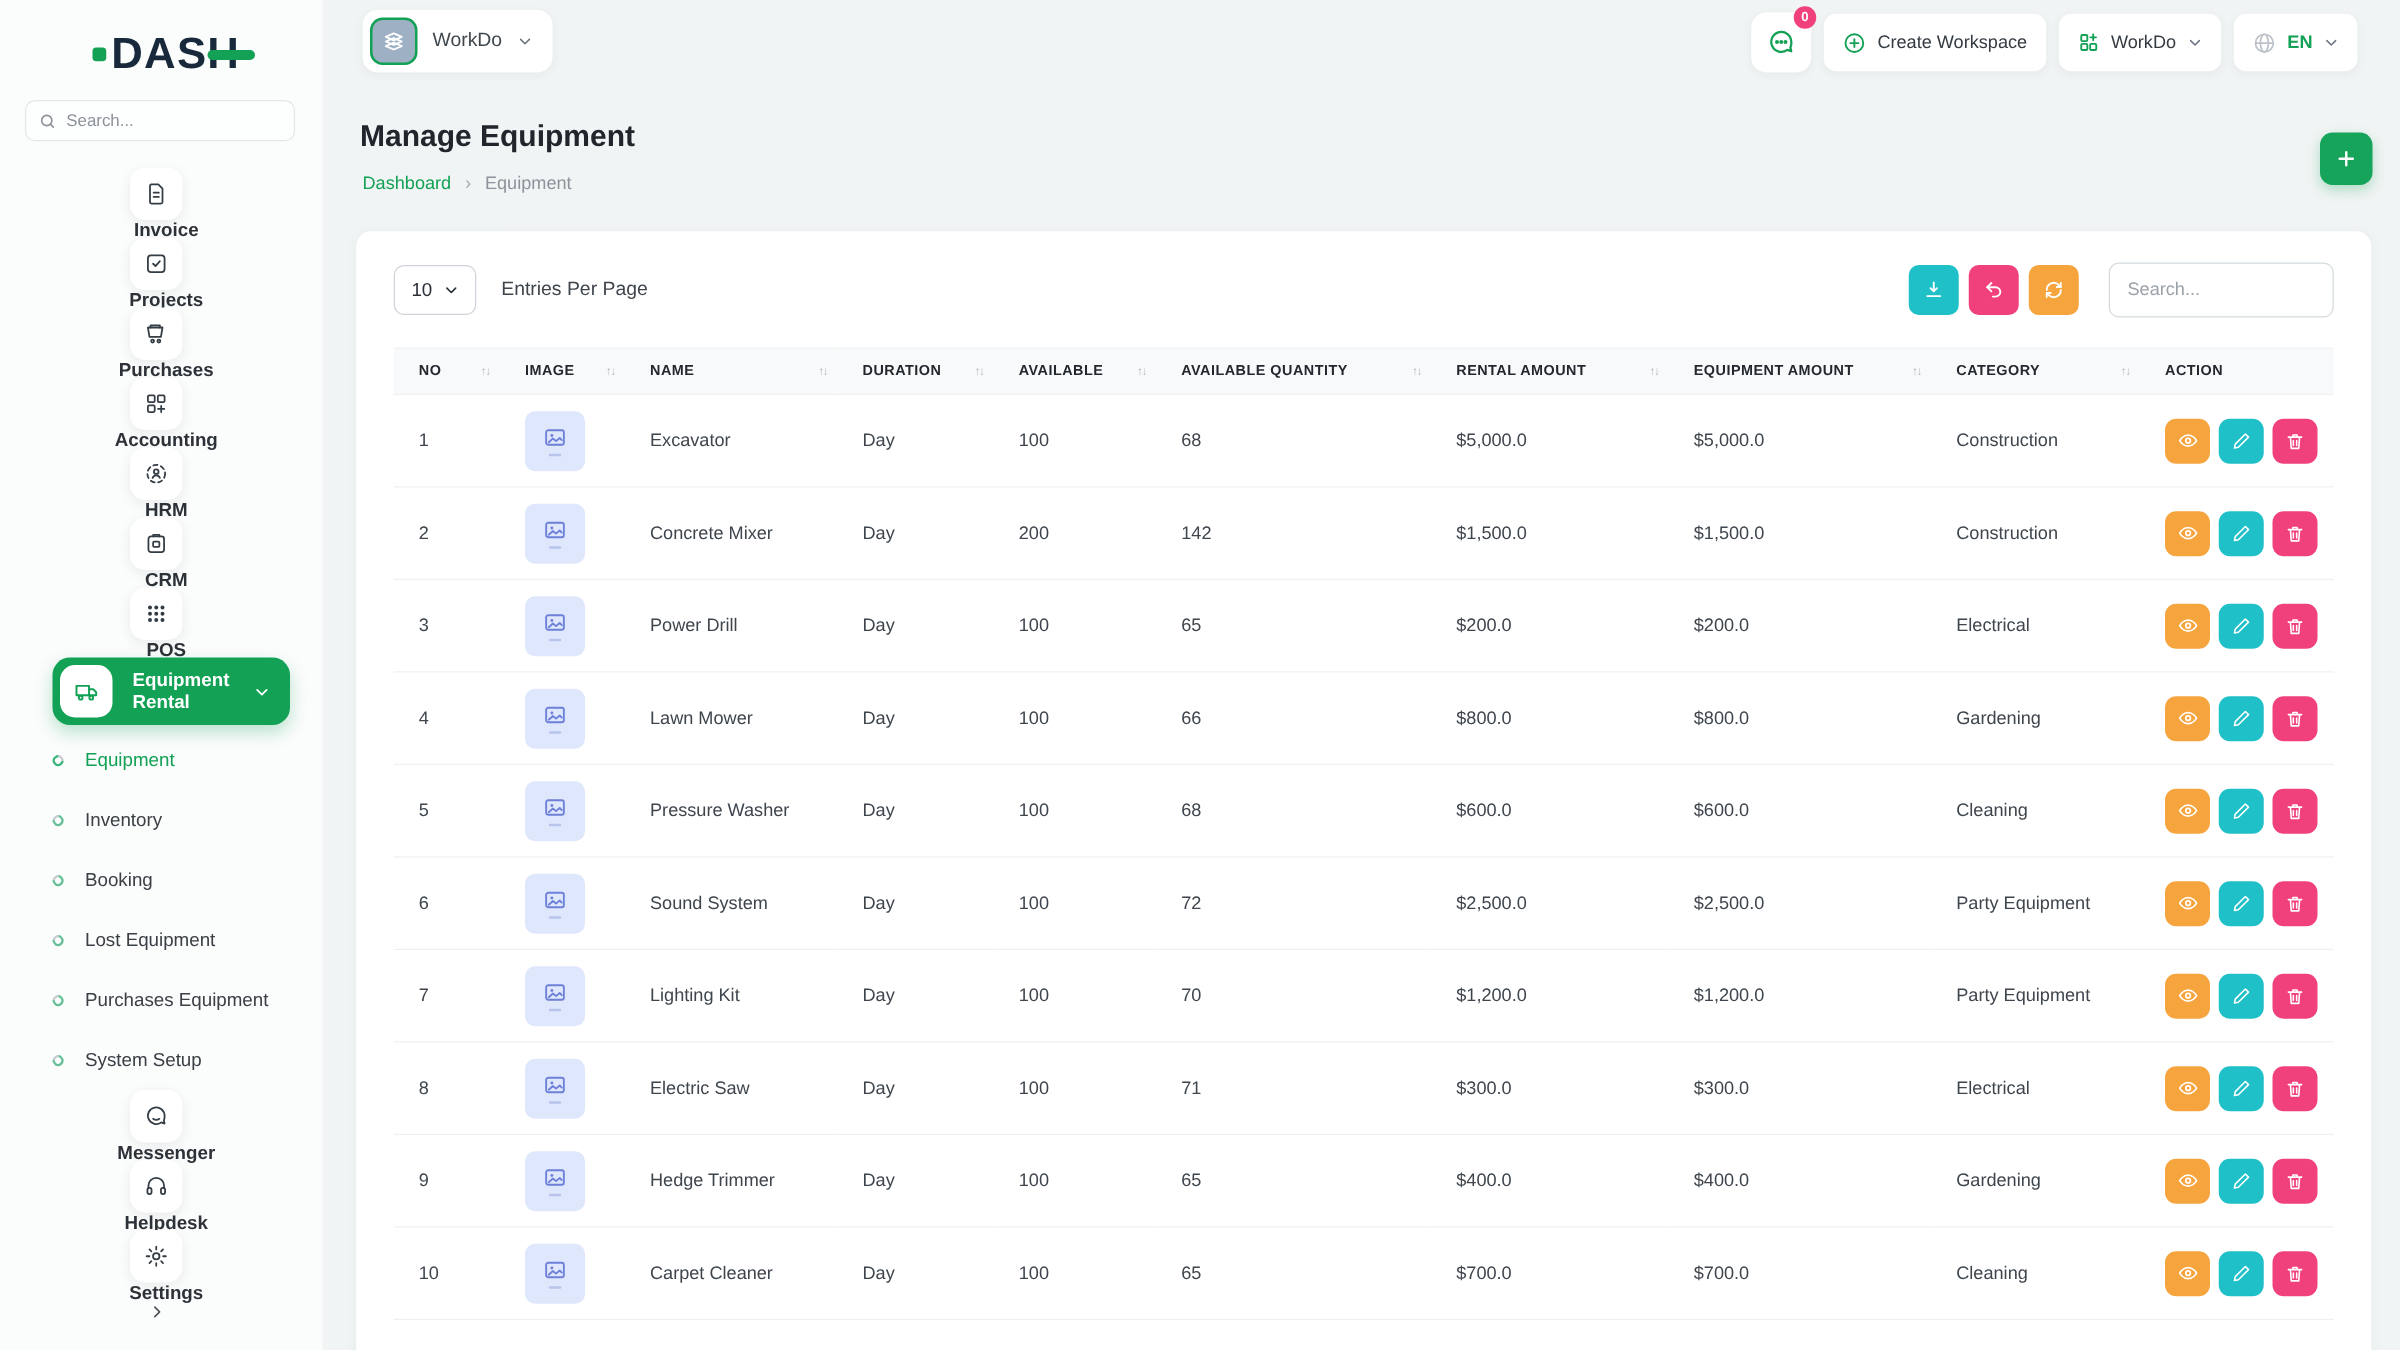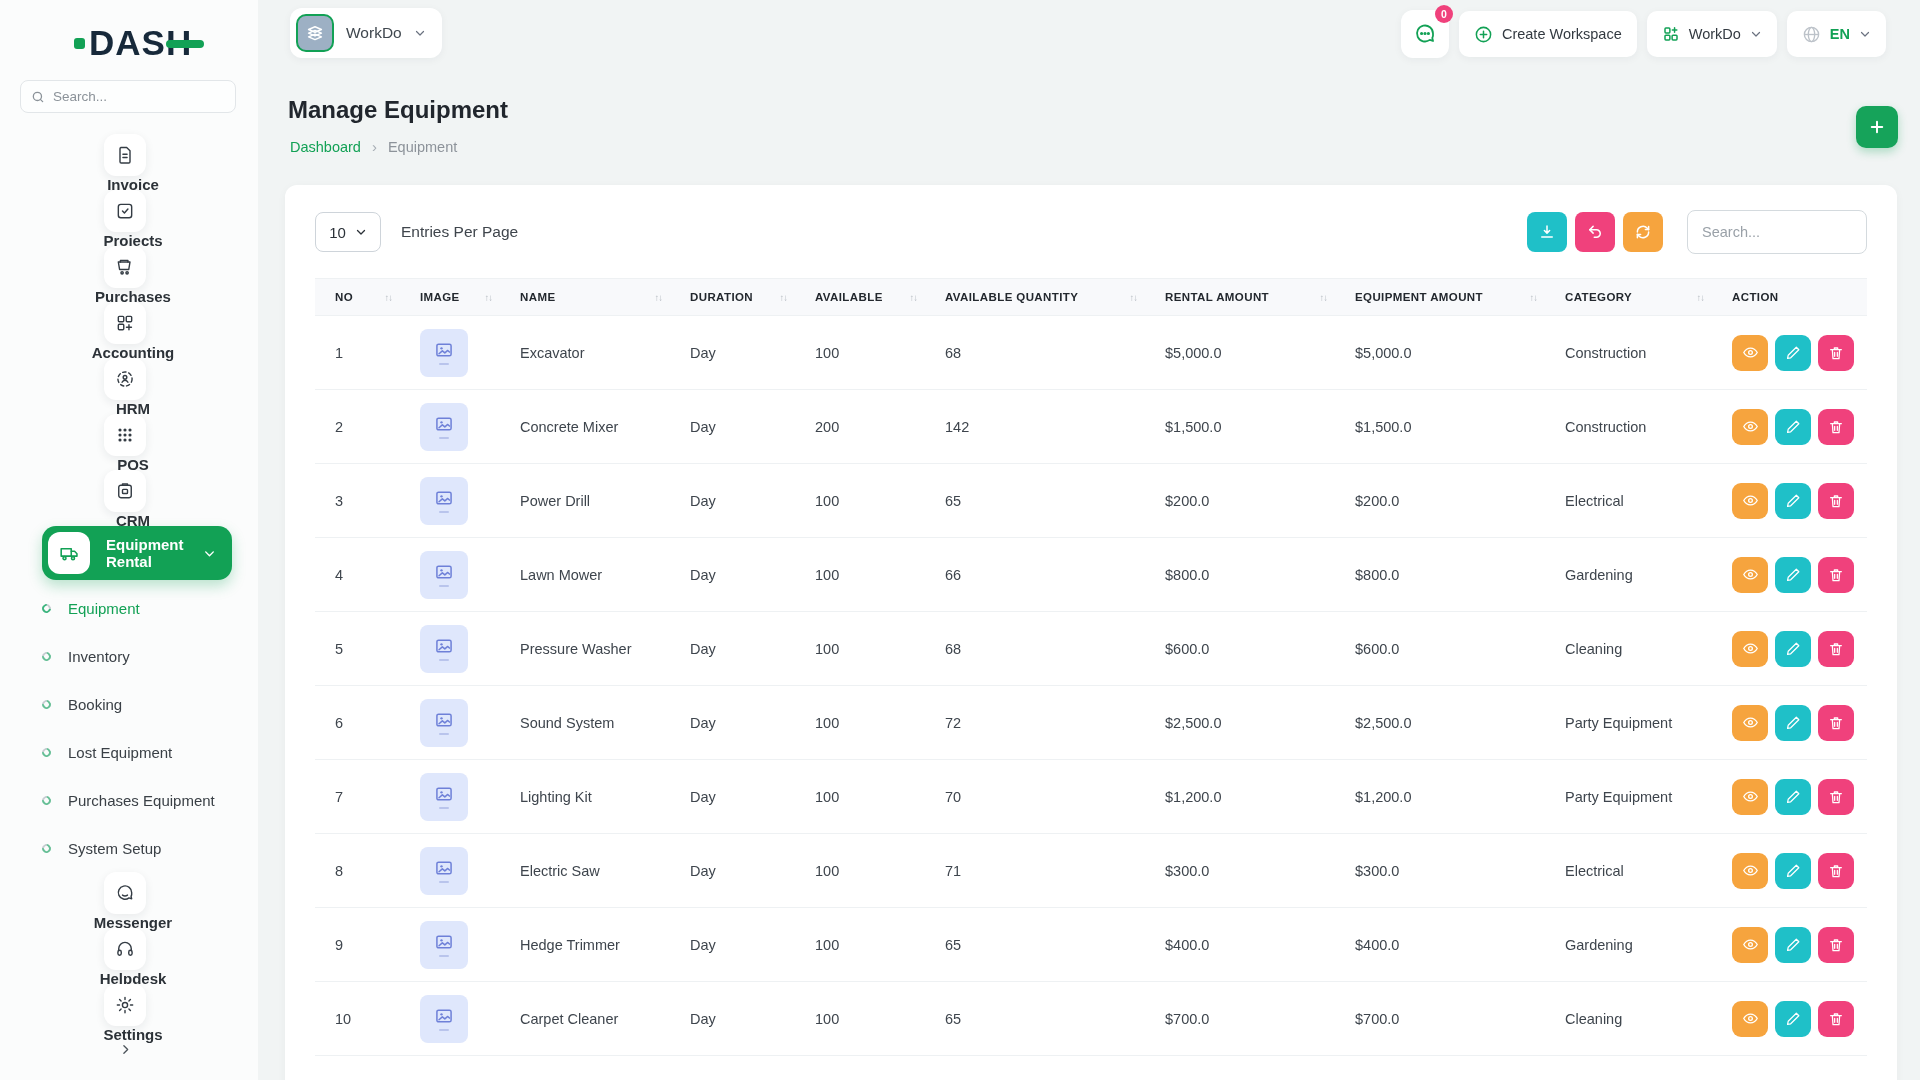--- a/index.html
+++ b/index.html
@@ -182,49 +182,49 @@
       <span class="m-label">HRM</span>
       <span class="m-chevron">
           <svg width="13" height="13" viewBox="0 0 24 24" fill="none" stroke="#4b535a" stroke-width="2.4" stroke-linecap="round" stroke-linejoin="round">
             <path d="M9 5l7 7-7 7"></path>
           </svg>
         </span>
     </div>
 
     <div class="m-item">
       <span class="icon-card">
+        <svg width="20" height="20" viewBox="0 0 24 24" fill="none" stroke="#343c44" stroke-width="1.7" stroke-linecap="round" stroke-linejoin="round">
+            <rect x="4.5" y="5" width="15" height="15" rx="2.5"></rect>
+            <path d="M9 5V3.5h6V5"></path>
+            <rect x="9" y="10" width="6" height="5" rx="1"></rect>
+          </svg>
+      </span>
+      <span class="m-label">CRM</span>
+      <span class="m-chevron">
+          <svg width="13" height="13" viewBox="0 0 24 24" fill="none" stroke="#4b535a" stroke-width="2.4" stroke-linecap="round" stroke-linejoin="round">
+            <path d="M9 5l7 7-7 7"></path>
+          </svg>
+        </span>
+    </div>
+
+    <div class="m-item">
+      <span class="icon-card">
         <svg width="20" height="20" viewBox="0 0 24 24" fill="#343c44">
             <circle cx="6" cy="6" r="1.9"></circle>
             <circle cx="12" cy="6" r="1.9"></circle>
             <circle cx="18" cy="6" r="1.9"></circle>
             <circle cx="6" cy="12" r="1.9"></circle>
             <circle cx="12" cy="12" r="1.9"></circle>
             <circle cx="18" cy="12" r="1.9"></circle>
             <circle cx="6" cy="18" r="1.9"></circle>
             <circle cx="12" cy="18" r="1.9"></circle>
             <circle cx="18" cy="18" r="1.9"></circle>
           </svg>
       </span>
       <span class="m-label">POS</span>
-      <span class="m-chevron">
-          <svg width="13" height="13" viewBox="0 0 24 24" fill="none" stroke="#4b535a" stroke-width="2.4" stroke-linecap="round" stroke-linejoin="round">
-            <path d="M9 5l7 7-7 7"></path>
-          </svg>
-        </span>
-    </div>
-
-    <div class="m-item">
-      <span class="icon-card">
-        <svg width="20" height="20" viewBox="0 0 24 24" fill="none" stroke="#343c44" stroke-width="1.7" stroke-linecap="round" stroke-linejoin="round">
-            <rect x="4.5" y="5" width="15" height="15" rx="2.5"></rect>
-            <path d="M9 5V3.5h6V5"></path>
-            <rect x="9" y="10" width="6" height="5" rx="1"></rect>
-          </svg>
-      </span>
-      <span class="m-label">CRM</span>
       <span class="m-chevron">
           <svg width="13" height="13" viewBox="0 0 24 24" fill="none" stroke="#4b535a" stroke-width="2.4" stroke-linecap="round" stroke-linejoin="round">
             <path d="M9 5l7 7-7 7"></path>
           </svg>
         </span>
     </div>
 
     <div class="m-item m-active">
       <div class="pill">
         <span class="icon-card">

